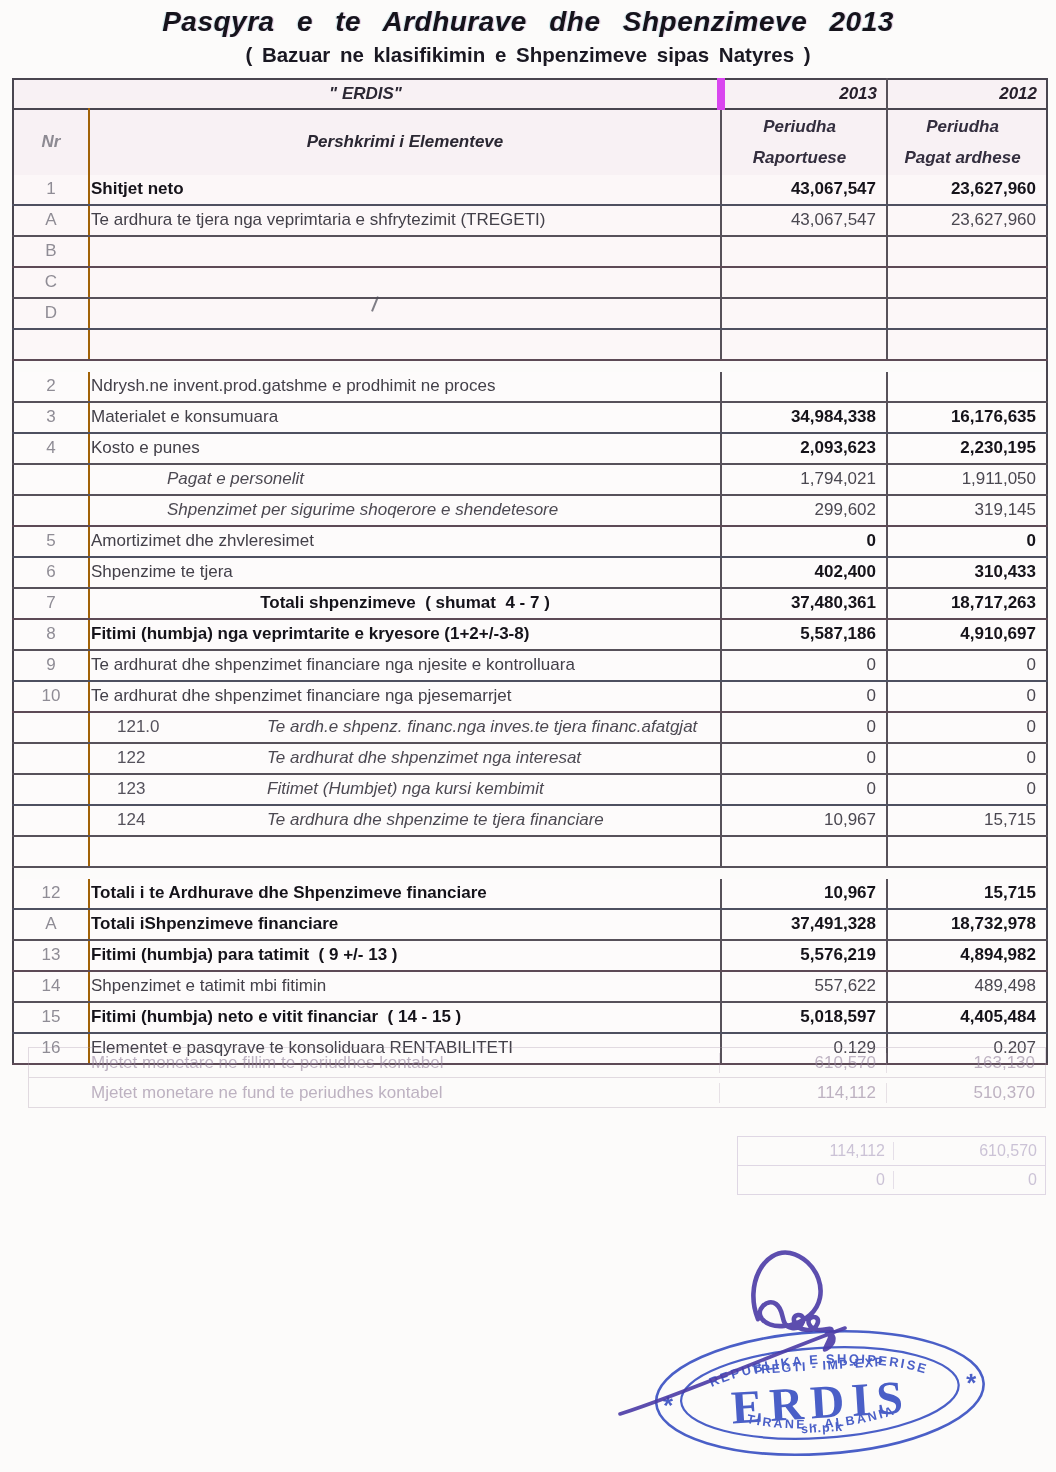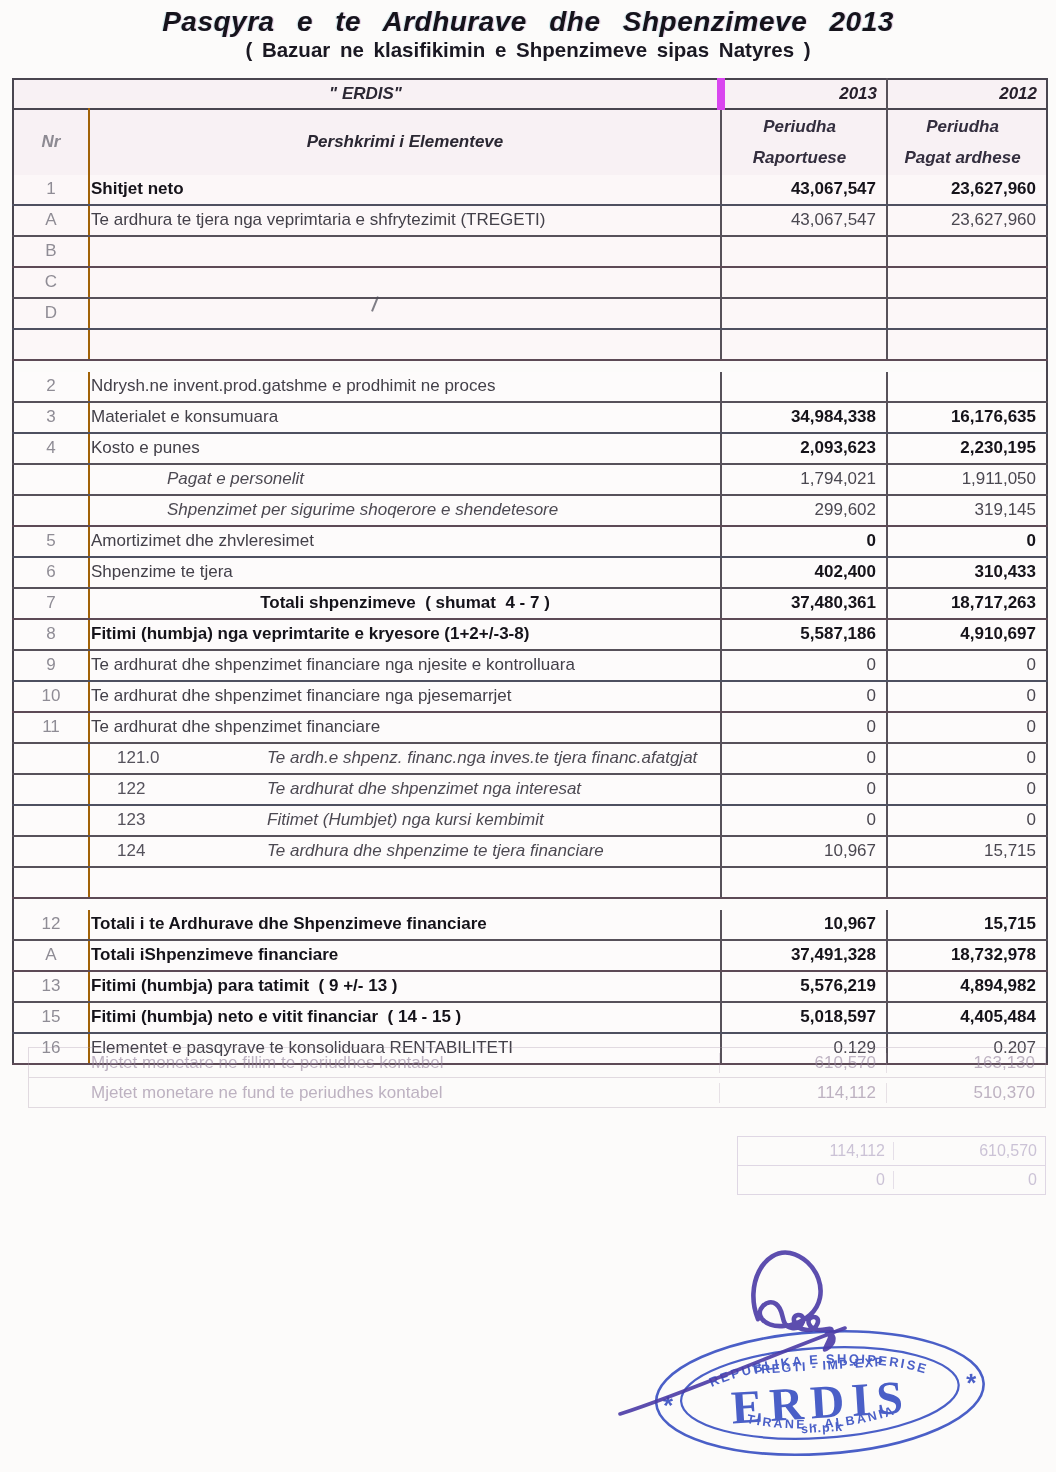--- a/index.html
+++ b/index.html
@@ -2,21 +2,21 @@
 <html><head>
 <meta charset="utf-8">
 <style>
   html,body{margin:0;padding:0;background:#e8e8e8;}
   .page{position:relative;width:1056px;height:1472px;background:#fcfbfa;overflow:hidden;
         font-family:"Liberation Sans",sans-serif;color:#3f3c46;}
   
   .titleblock{position:absolute;top:6px;left:0;width:100%;text-align:center;}
   .title{font-size:28px;font-weight:bold;color:#15131b;word-spacing:14px;letter-spacing:.5px;
          text-shadow:1.2px 0 0 rgba(140,40,150,.18),-1.2px 0 0 rgba(0,140,170,.15);font-style:italic;}
-  .subtitle{font-size:20.5px;font-weight:bold;color:#1a1822;word-spacing:4px;}
+  .subtitle{font-size:20.5px;font-weight:bold;color:#1a1822;word-spacing:4px;margin-top:5px;}
   
   table.fin{position:absolute;left:12px;top:78px;width:1034px;border-collapse:collapse;
             table-layout:fixed;border:2.5px solid #49454f;}
   table.fin td{vertical-align:middle;font-size:17px;overflow:hidden;white-space:nowrap;}
   .c-nr{border-right:2px solid #a16207;text-align:center;color:#8f8c95;}
   .c-desc{border-right:2px solid #575159;}
   .c-v1{border-right:2px solid #575159;text-align:right;padding-right:10px;}
   .c-v2{text-align:right;padding-right:10px;}
   thead td{background:#f8f1f4;}
   .h-company{font-style:italic;font-weight:bold;text-align:center;font-size:16.5px;color:#2b2733;height:26px;}
@@ -215,26 +215,20 @@
           <td class="c-v2"><span class="val">0</span></td>
         </tr>
 
         <tr>
           <td class="c-nr">10</td>
           <td class="c-desc"><span class="lbl">Te ardhurat dhe shpenzimet financiare nga pjesemarrjet</span></td>
           <td class="c-v1"><span class="val">0</span></td>
           <td class="c-v2"><span class="val">0</span></td>
         </tr>
 
-        <tr>
-          <td class="c-nr">11</td>
-          <td class="c-desc"><span class="lbl">Te ardhurat dhe shpenzimet financiare</span></td>
-          <td class="c-v1"><span class="val">0</span></td>
-          <td class="c-v2"><span class="val">0</span></td>
-        </tr>
 
         <tr class="l-italic">
           <td class="c-nr"></td>
           <td class="c-desc"><span class="code">121.0</span><span class="lbl">Te ardh.e shpenz. financ.nga inves.te tjera financ.afatgjat</span></td>
           <td class="c-v1"><span class="val">0</span></td>
           <td class="c-v2"><span class="val">0</span></td>
         </tr>
 
         <tr class="l-italic">
           <td class="c-nr"></td>
@@ -285,20 +279,26 @@
           <td class="c-v2"><span class="val">18,732,978</span></td>
         </tr>
 
         <tr class="l-bold v-bold">
           <td class="c-nr">13</td>
           <td class="c-desc"><span class="lbl">Fitimi (humbja) para tatimit  ( 9 +/- 13 )</span></td>
           <td class="c-v1"><span class="val">5,576,219</span></td>
           <td class="c-v2"><span class="val">4,894,982</span></td>
         </tr>
 
+        <tr>
+          <td class="c-nr">14</td>
+          <td class="c-desc"><span class="lbl">Shpenzimet e tatimit mbi fitimin</span></td>
+          <td class="c-v1"><span class="val">557,622</span></td>
+          <td class="c-v2"><span class="val">489,498</span></td>
+        </tr>
 
         <tr class="l-bold v-bold">
           <td class="c-nr">15</td>
           <td class="c-desc"><span class="lbl">Fitimi (humbja) neto e vitit financiar  ( 14 - 15 )</span></td>
           <td class="c-v1"><span class="val">5,018,597</span></td>
           <td class="c-v2"><span class="val">4,405,484</span></td>
         </tr>
 
         <tr>
           <td class="c-nr">16</td>

